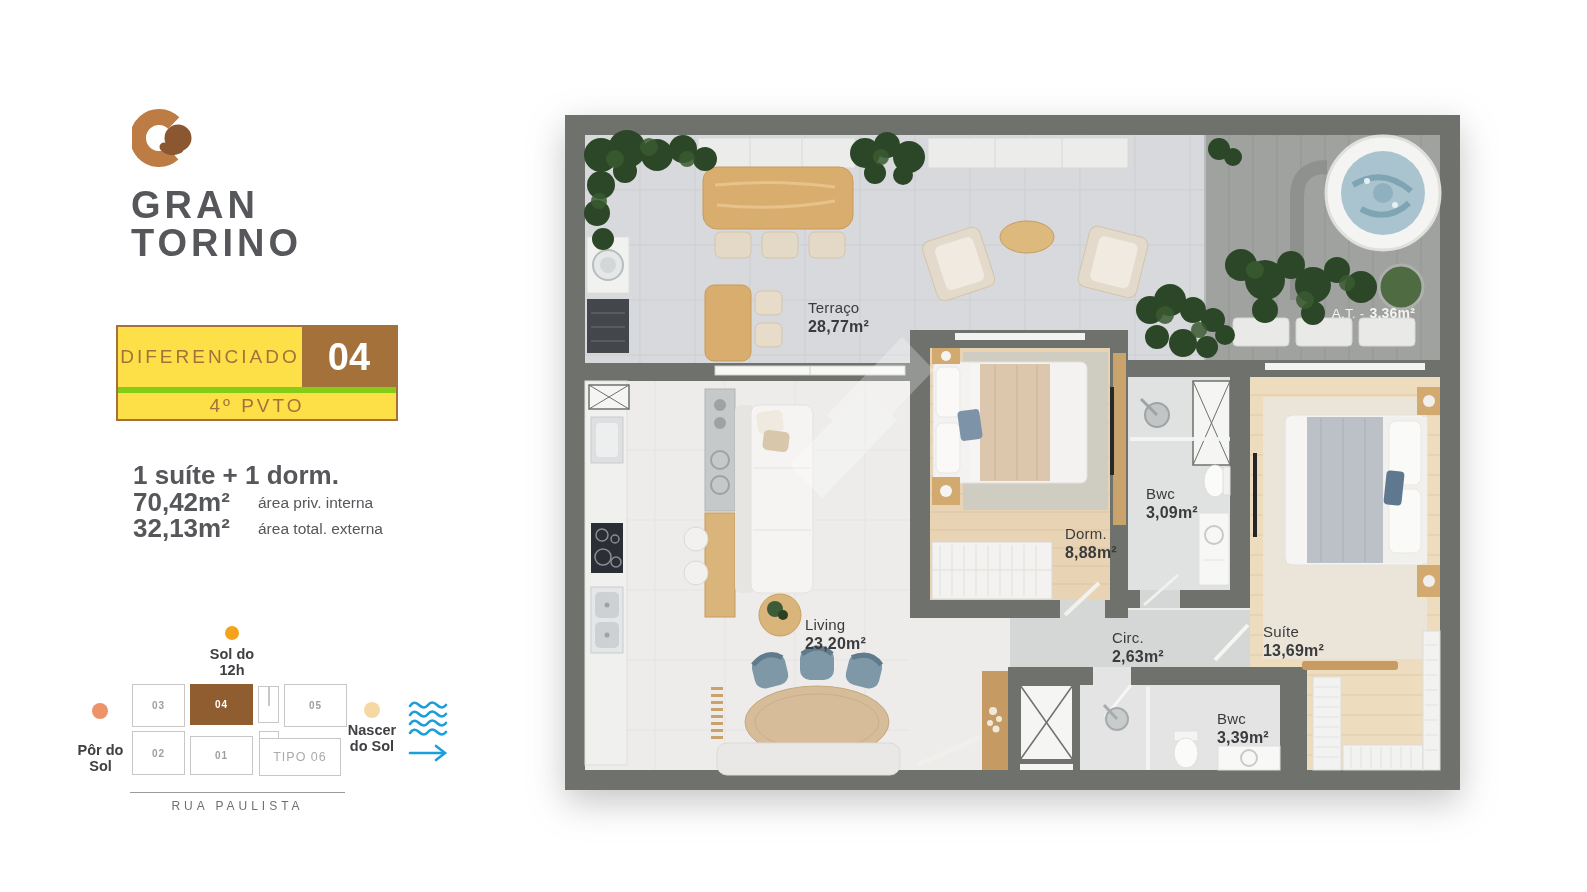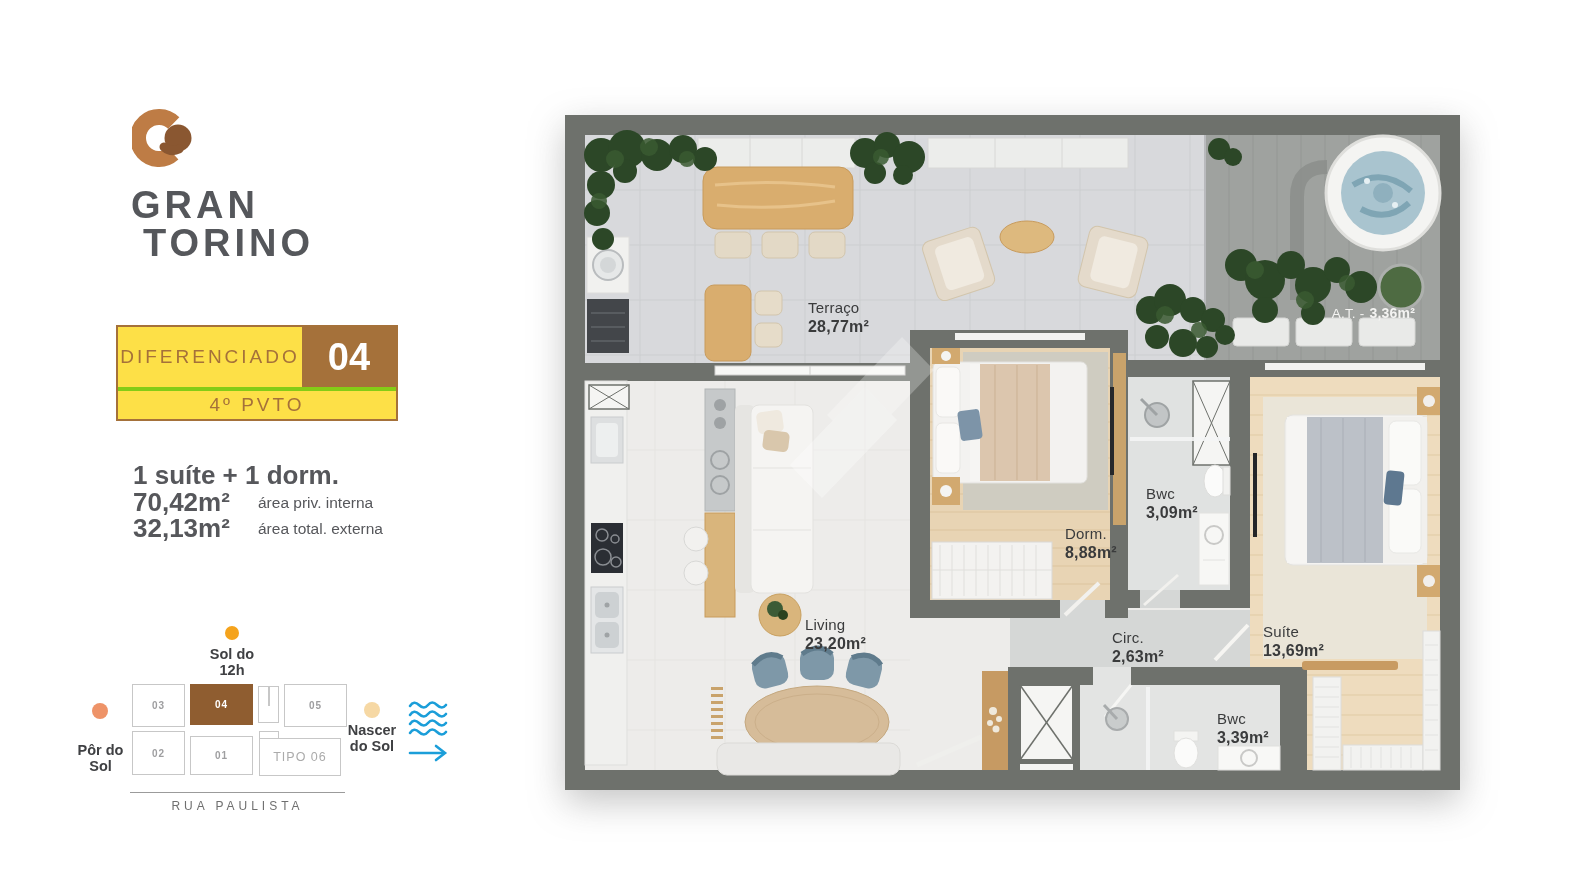--- a/index.html
+++ b/index.html
@@ -4,29 +4,29 @@
 <style>
   * { margin:0; padding:0; box-sizing:border-box; }
   body { background:#fff; font-family:"Liberation Sans", sans-serif; }
   .canvas { position:relative; width:1587px; height:892px; background:#fff; overflow:hidden; }
 
   
   .logo-mark { position:absolute; left:132px; top:106px; }
   .brand-line { position:absolute; left:131px; font-size:38px; font-weight:700;
                 letter-spacing:4px; color:#55575B; }
   .brand-line.l1 { top:184px; }
-  .brand-line.l2 { top:222px;margin-left:12px; }
+  .brand-line.l2 { top:222px; }
 
   .badge { position:absolute; left:116px; top:325px; width:282px; border:2px solid #A5713A; background:#fde047; }
   .badge-row1 { display:flex; height:60px; }
   .badge-type { flex:1; display:flex; align-items:center; justify-content:center;
                 color:#A5713A; font-size:19px; letter-spacing:3px; font-weight:500; }
   .badge-num { width:94px; background:#A5713A; color:#fff; font-size:38px; font-weight:700;
                display:flex; align-items:center; justify-content:center; }
-  .badge-row2 { border-top:4px solid #84cc16; height:32px; display:flex; align-items:center;
+  .badge-row2 { border-top:6px solid #84cc16; height:32px; display:flex; align-items:center;
                 justify-content:center; color:#A5713A; font-size:19px; letter-spacing:3px; }
 
   .headline { position:absolute; left:133px; top:460px; font-size:26px; font-weight:700; color:#56575B; }
   .area-row { position:absolute; left:133px; width:300px; height:26px; display:flex; align-items:flex-end; }
   .area-row .val { width:125px; font-size:26px; font-weight:700; color:#56575B; line-height:26px; }
   .area-row .lbl { font-size:15.5px; color:#56575B; padding-bottom:3px; }
 
   
   .siteplan { position:absolute; left:75px; top:618px; width:385px; height:210px; }
   .sp-abs { position:absolute; }

